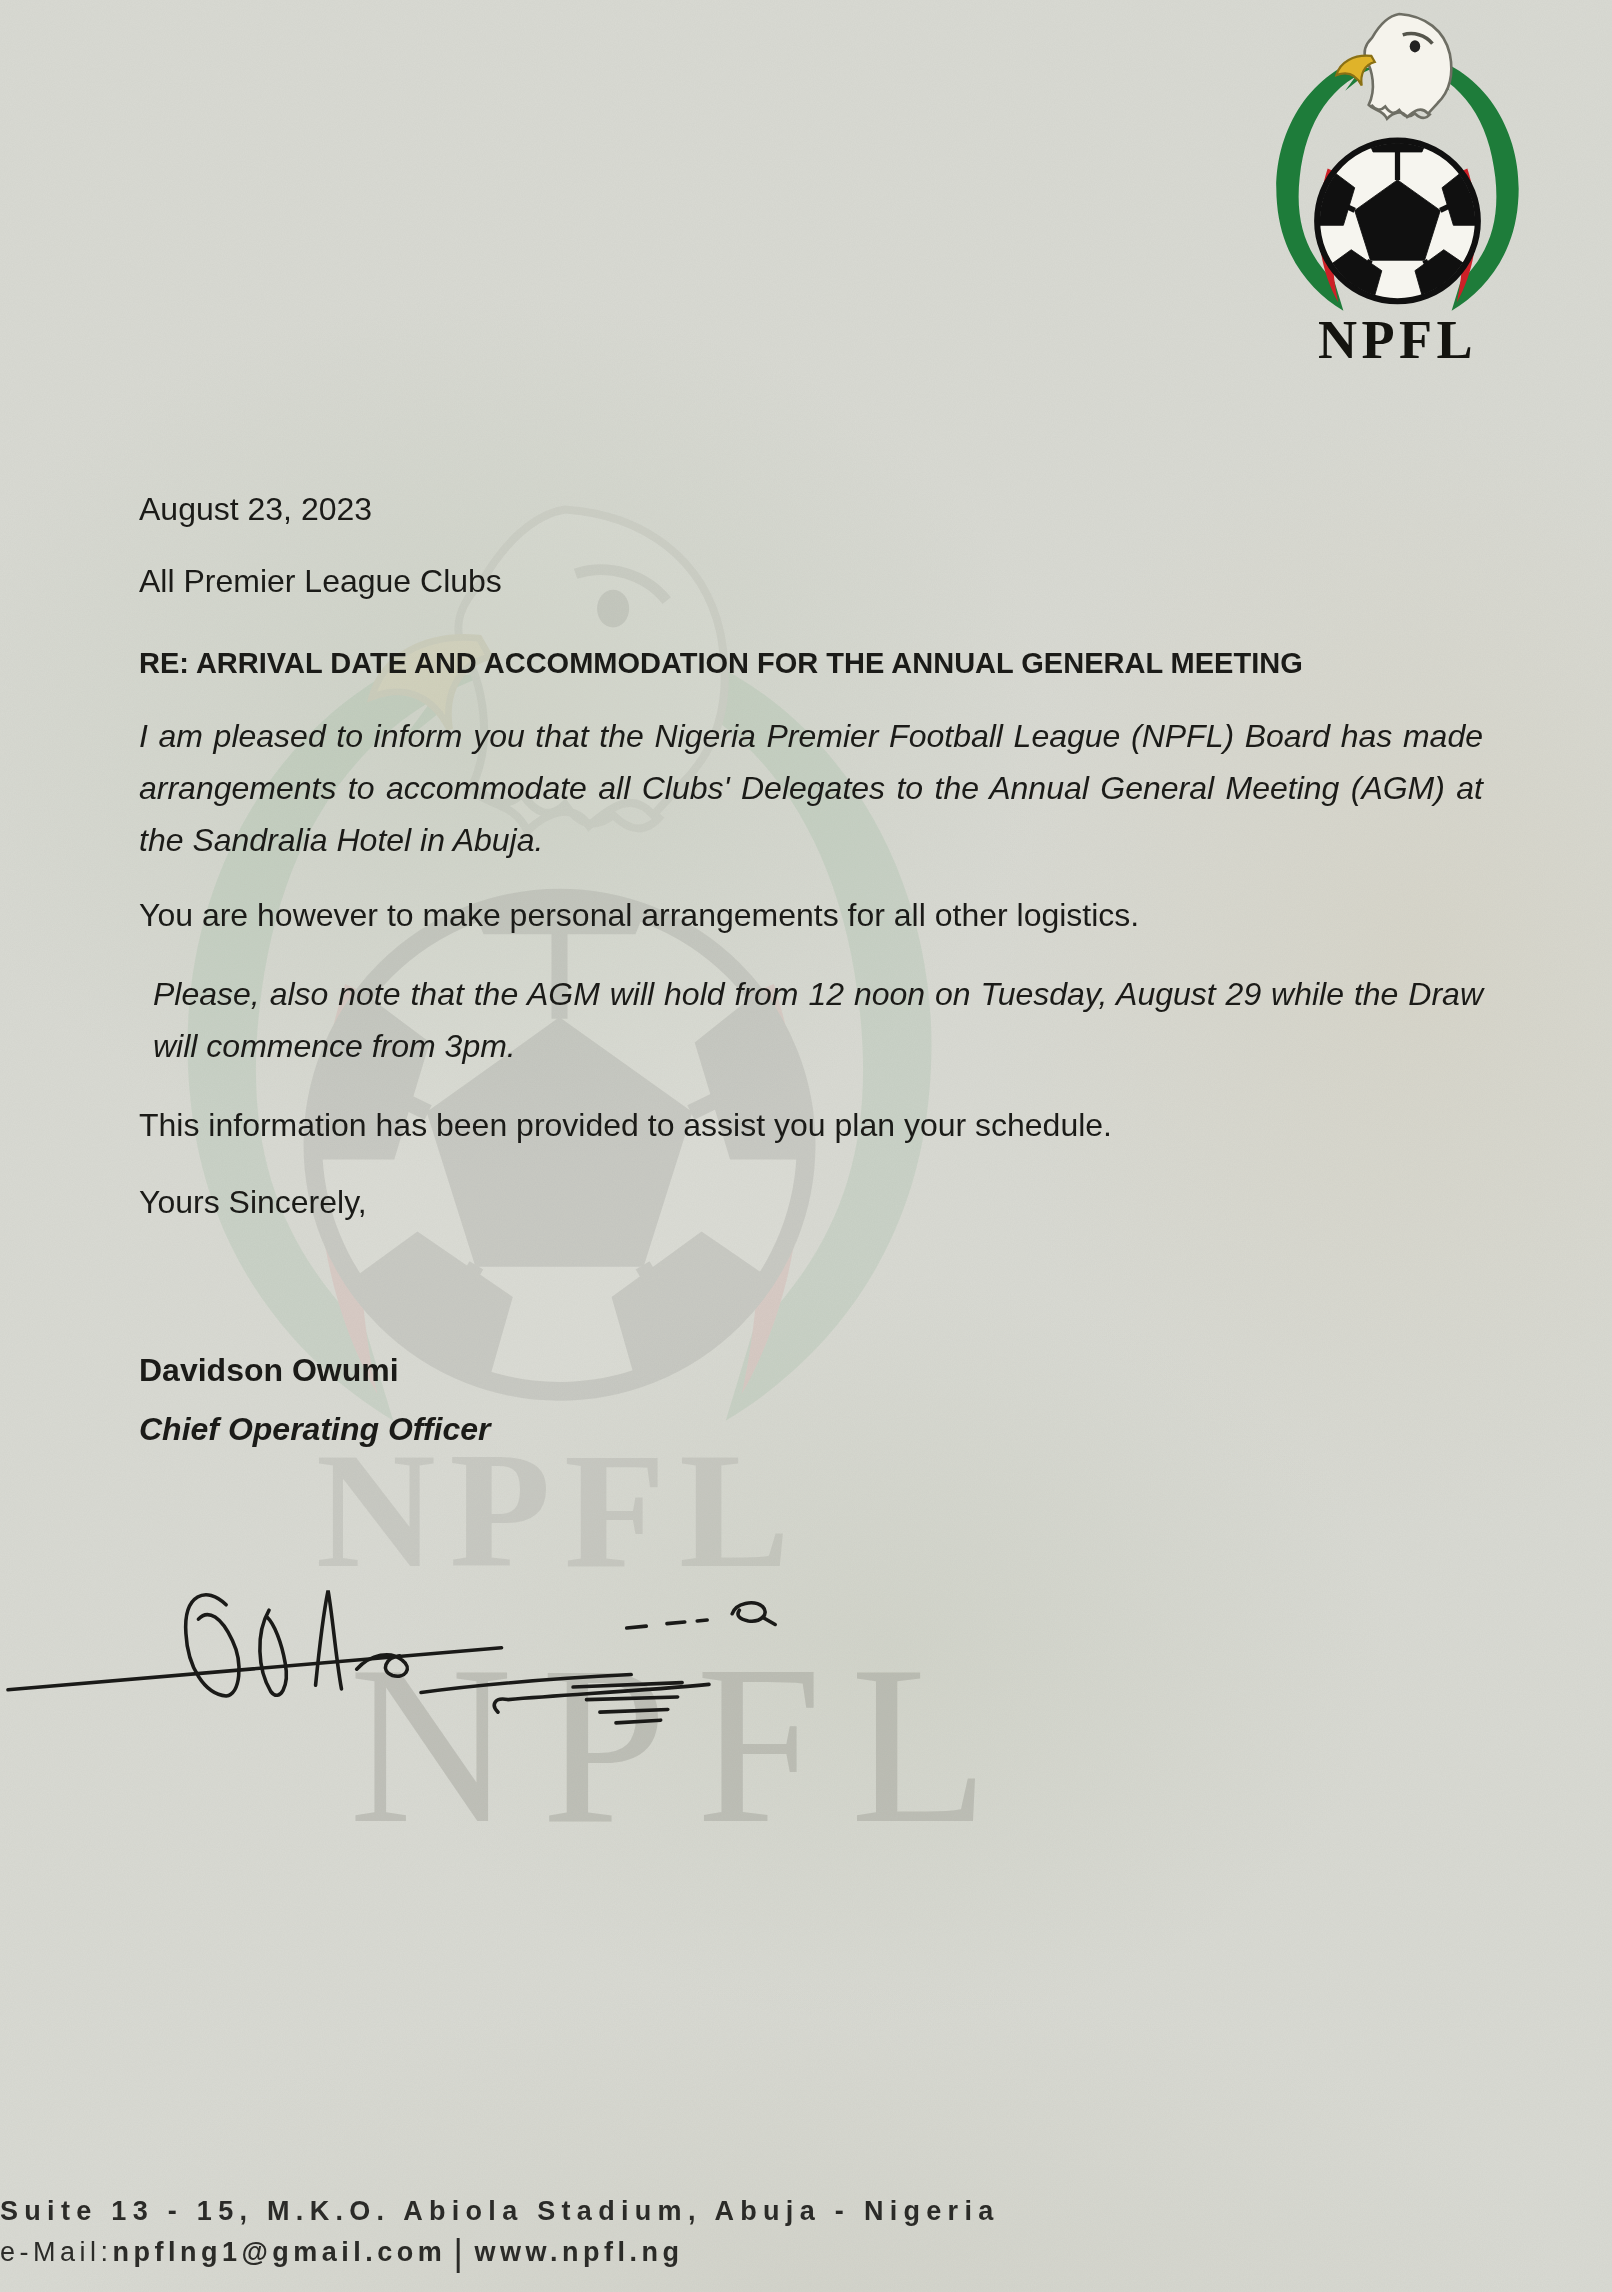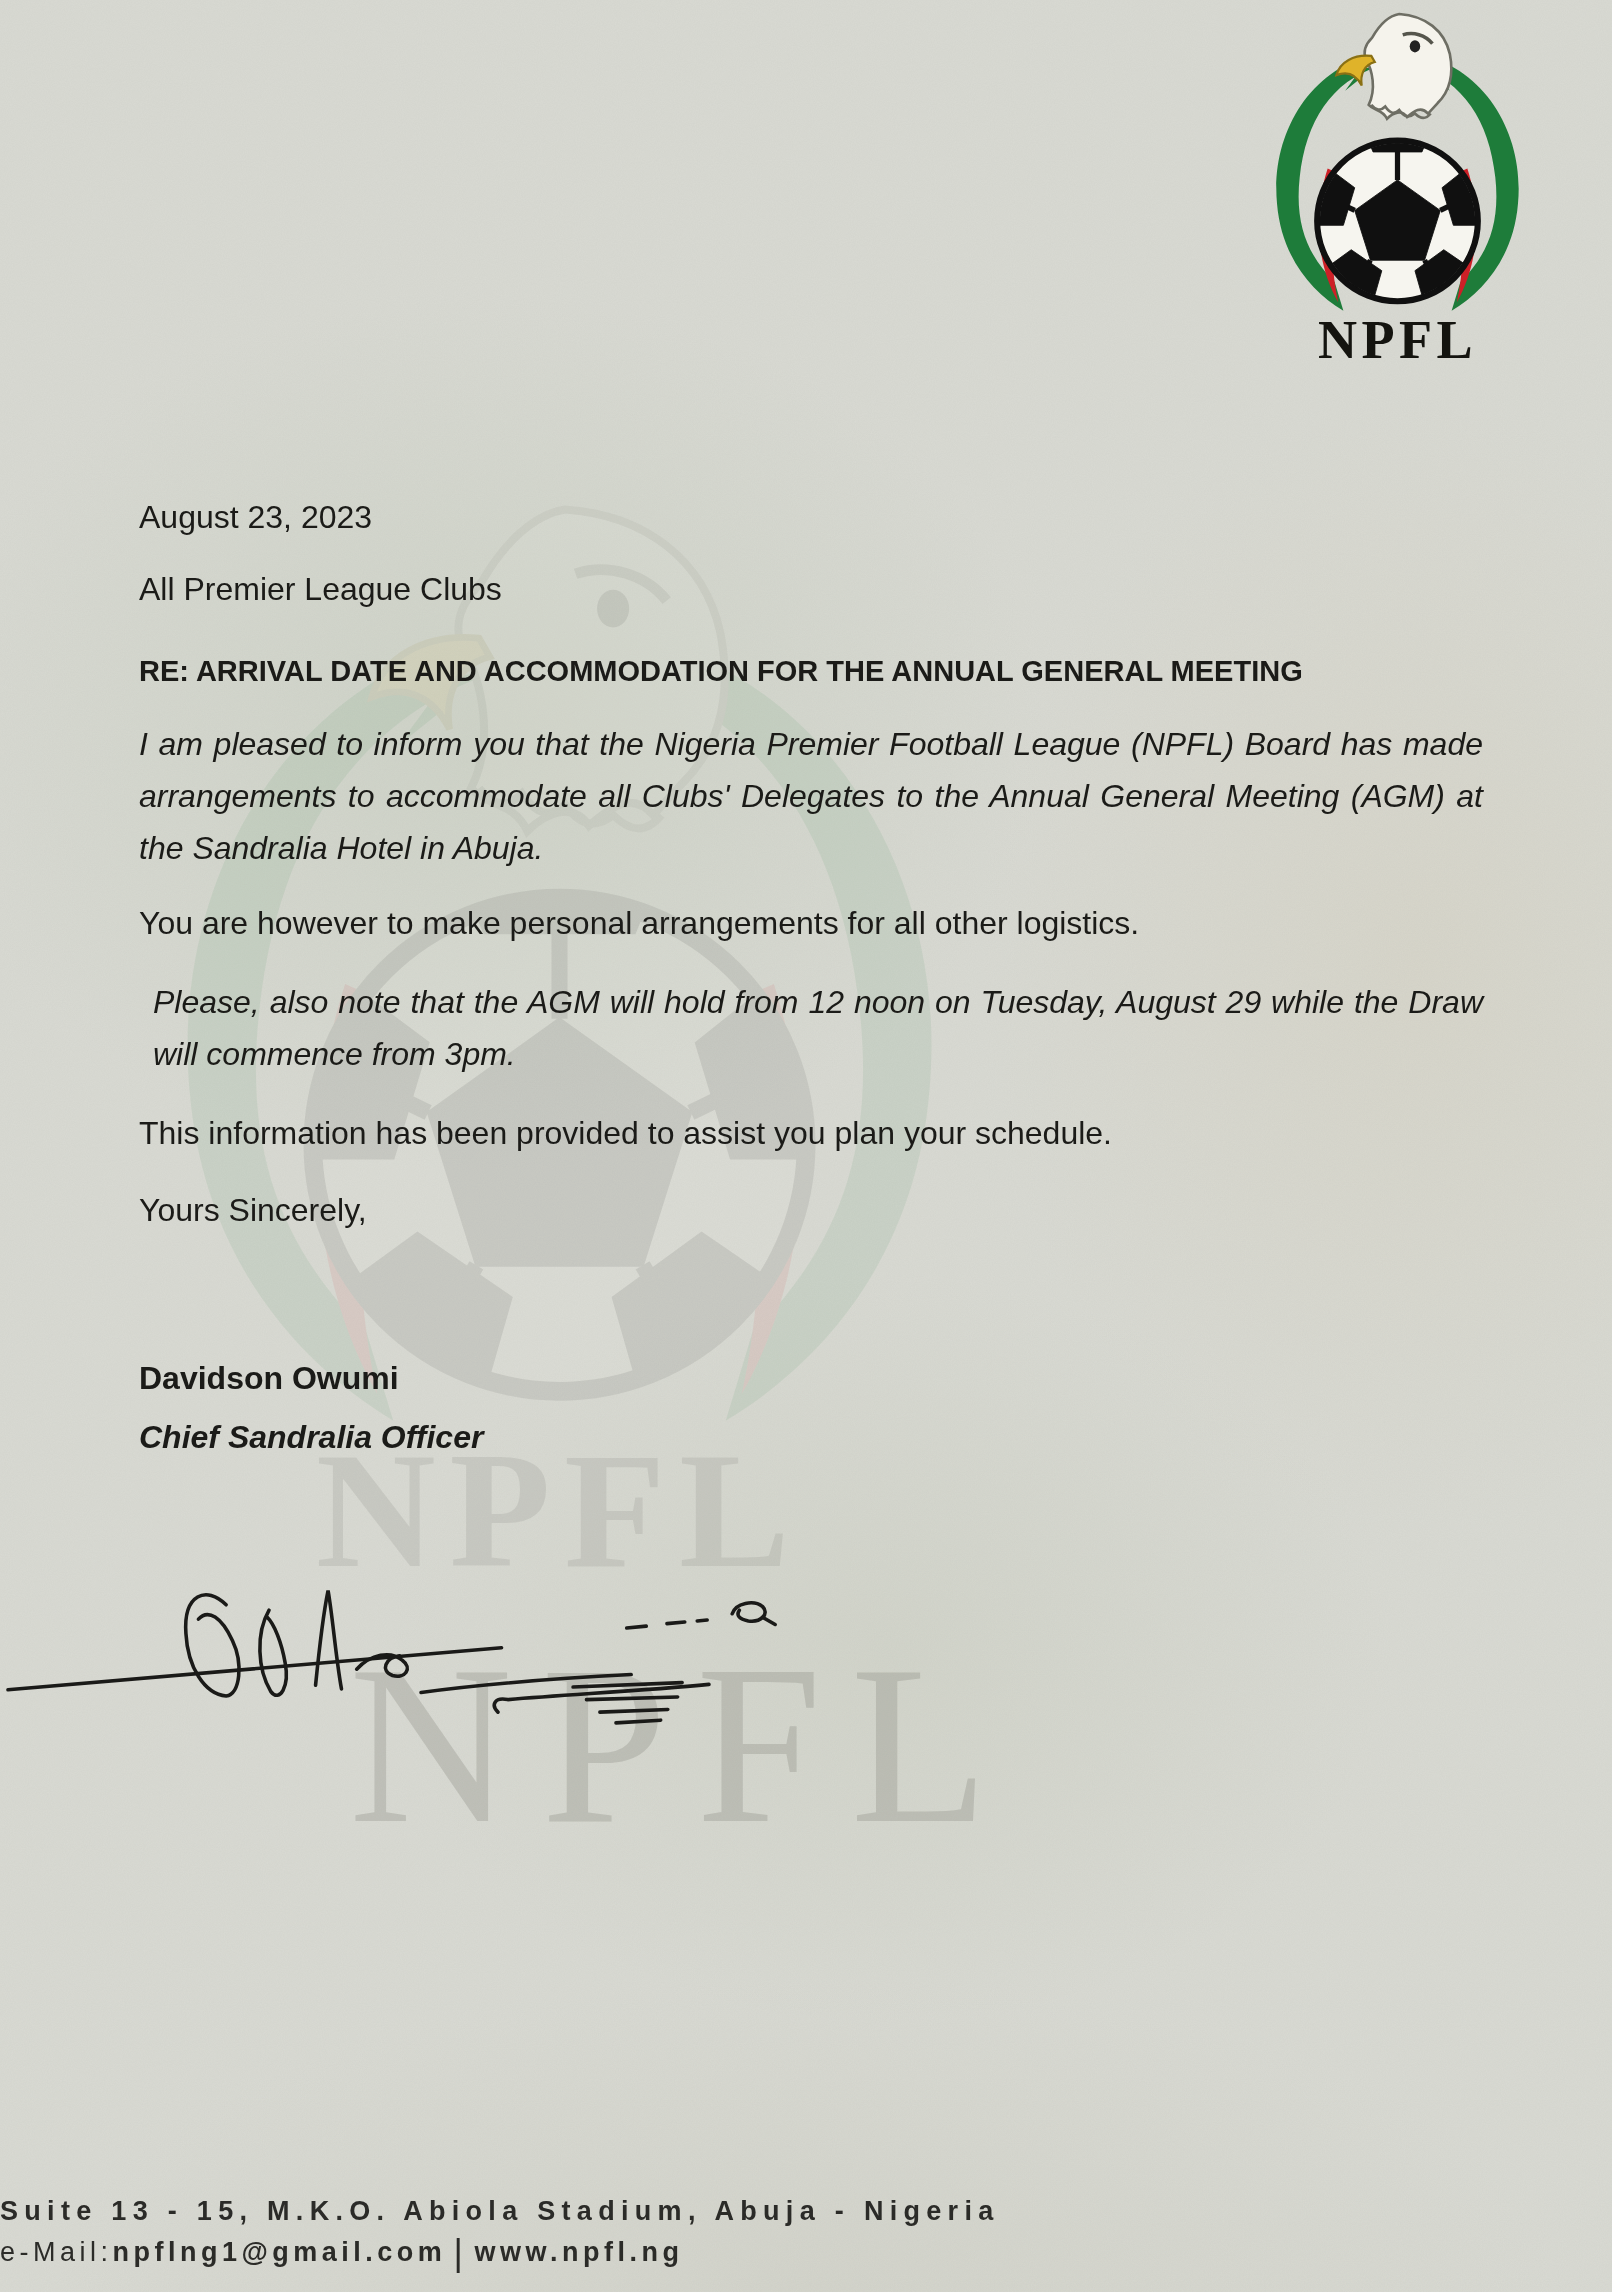--- a/index.html
+++ b/index.html
@@ -20,21 +20,21 @@
   .texture{position:absolute;inset:0;opacity:.45;pointer-events:none;}
   .logo{position:absolute;left:1240px;top:7.2px;width:315px;height:358px;}
   .logo-watermark{position:absolute;left:76px;top:488px;width:967px;height:1099px;opacity:.075;pointer-events:none;}
   .npfl-text-watermark{
     position:absolute;left:349px;top:1632px;
     font-family:"Liberation Serif", serif;
     font-size:226px;line-height:1;letter-spacing:29px;
     color:rgba(104,104,94,.22);
     pointer-events:none;
   }
-  .content{position:absolute;left:139px;top:12px;width:1344px;font-size:32px;line-height:52px;}
+  .content{position:absolute;left:139px;top:4px;width:1344px;font-size:32px;line-height:52px;}
   .date{margin-top:479px;}
   .recipient-1{margin-top:115px;font-weight:bold;}
   .recipient-2{margin-top:19.7px;}
   .salutation{margin-top:19.7px;}
   .subject{margin-top:30px;font-weight:bold;font-size:29px;white-space:nowrap;}
   .para{margin-top:23px;}
   .just{text-align:justify;font-style:italic;}
   .p1{margin-top:21.5px;}
   .p2{margin-top:27px;}
   .p3{margin-top:23px;}
@@ -129,21 +129,21 @@
   <div class="content">
     <div class="date">August 23, 2023</div>
     <div class="recipient-2">All Premier League Clubs</div>
     <div class="subject">RE: ARRIVAL DATE AND ACCOMMODATION FOR THE ANNUAL GENERAL MEETING</div>
     <div class="para p1 just">I am pleased to inform you that the Nigeria Premier Football League (NPFL) Board has made arrangements to accommodate all Clubs' Delegates to the Annual General Meeting (AGM) at the Sandralia Hotel in Abuja.</div>
     <div class="para p3">You are however to make personal arrangements for all other logistics.</div>
     <div class="para p4 just">Please, also note that the AGM will hold from 12 noon on Tuesday, August 29 while the Draw will commence from 3pm.</div>
     <div class="para p5">This information has been provided to assist you plan your schedule.</div>
     <div class="closing">Yours Sincerely,</div>
     <div class="signer-name">Davidson Owumi</div>
-    <div class="signer-title">Chief Sandralia Officer</div>
+    <div class="signer-title">Chief Operating Officer</div>
   </div>
 
   <svg class="signature" viewBox="0 0 960 170" fill="none" stroke="#1a1a18" stroke-width="4" stroke-linecap="round">
     <path d="M8 125 L560 78"></path>
     <path d="M252 30 C230 8,204 18,207 62 C209 100,228 130,252 132 C268 130,271 95,259 70 C247 44,232 34,221 46"></path>
     <path d="M300 36 C285 62,287 102,302 127 C312 140,323 121,318 95 C314 72,306 52,298 44"></path>
     <path d="M352 120 C356 80,361 38,366 14 C371 42,375 92,381 124"></path>
     <path d="M398 102 C414 85,436 81,449 92 C461 101,452 113,438 109 C424 104,430 89,446 87"></path>
     <path d="M470 128 C545 118,625 112,705 108"></path>
     <path d="M556 150 C548 142,552 133,567 136 C640 130,720 126,792 119"></path>

